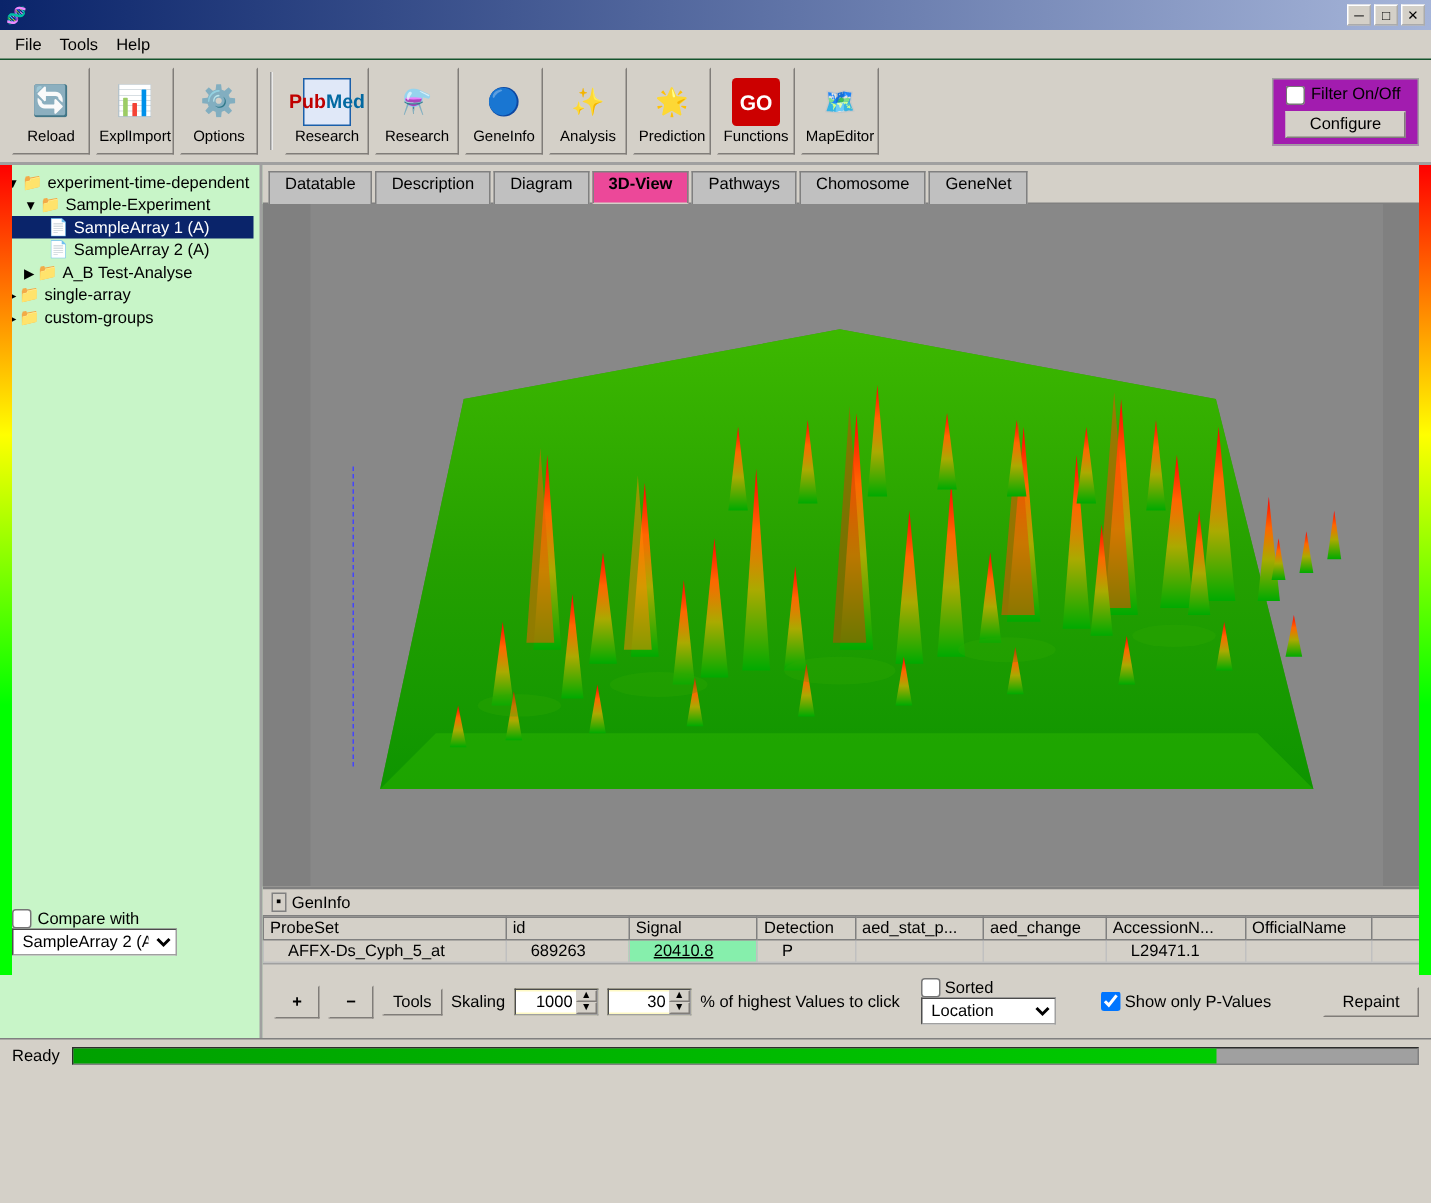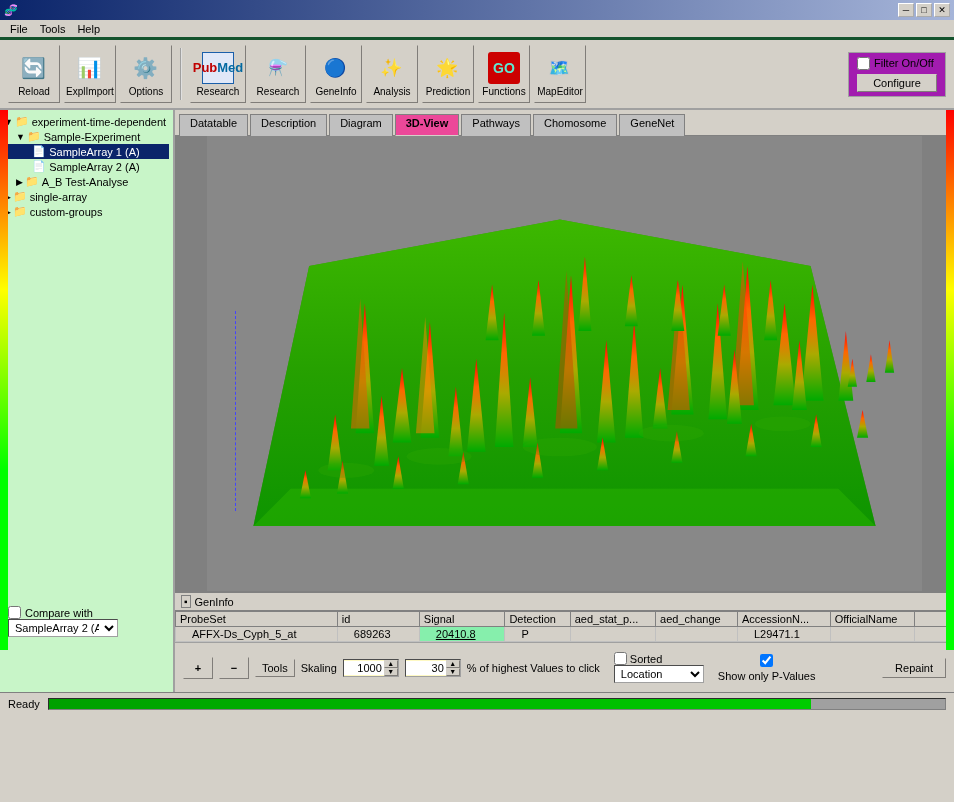--- a/index.html
+++ b/index.html
@@ -25,21 +25,21 @@
       font-size: 9px; color: black;
     }
     
     
     #menubar {
       background: #d4d0c8;
       height: 20px;
       display: flex;
       align-items: center;
       padding: 0 4px;
-      border-bottom: 3px solid #14532d;
+      border-bottom: 1px solid #14532d;
     }
     .menu-item {
       padding: 2px 6px;
       cursor: pointer;
       font-size: 11px;
     }
     
     
     #toolbar {
       background: #d4d0c8;
@@ -364,21 +364,21 @@
   </div>
   <div class="toolbar-btn">
     <div class="toolbar-icon" style="font-size:18px;">✨</div>
     <span>Analysis</span>
   </div>
   <div class="toolbar-btn">
     <div class="toolbar-icon" style="font-size:18px;">🌟</div>
     <span>Prediction</span>
   </div>
   <div class="toolbar-btn">
-    <div class="toolbar-icon" style="font-size:14px; font-weight:bold; color:#5eead4; background:#cc0000; padding:2px 6px; border-radius:3px;">GO</div>
+    <div class="toolbar-icon" style="font-size:14px; font-weight:bold; color:#ffffff; background:#cc0000; padding:2px 6px; border-radius:3px;">GO</div>
     <span>Functions</span>
   </div>
   <div class="toolbar-btn">
     <div class="toolbar-icon" style="font-size:18px;">🗺️</div>
     <span>MapEditor</span>
   </div>
 
   <div style="margin-left:auto; display:flex; flex-direction:column; gap:4px; border:1px solid #a0a0a0; padding:4px 8px; background:#a21caf;">
     <div class="filter-row">
       <input type="checkbox" id="filter-cb" style="">
@@ -613,21 +613,21 @@
       <div style="margin-left:8px;">
         <div class="checkbox-row">
           <input type="checkbox" style="">
           <span>Sorted</span>
         </div>
         <select class="location-dropdown">
           <option>Location</option>
         </select>
       </div>
 
-      <div style="margin-left:8px;flex-direction:column;" class="checkbox-row">
+      <div style="margin-left:24px;" class="checkbox-row">
         <input type="checkbox" checked="" style="">
         <span>Show only P-Values</span>
       </div>
 
       <button class="repaint-btn" style="margin-left:auto;">Repaint</button>
     </div>
   </div>
 </div>
 
 <div id="statusbar">

